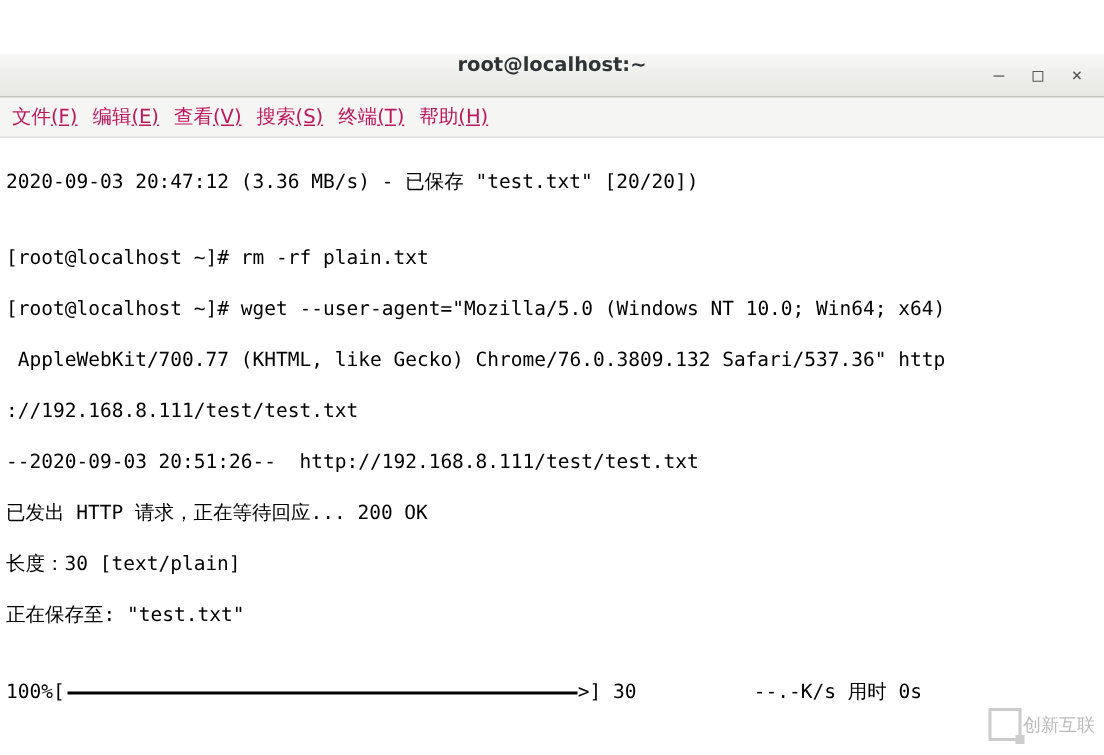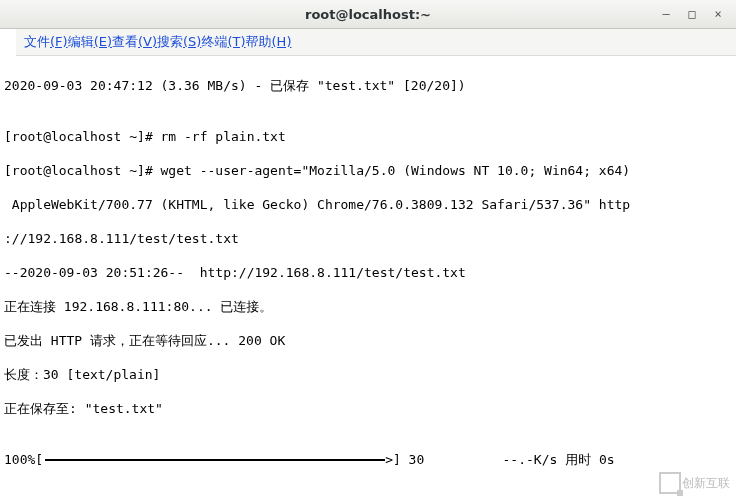--- a/index.html
+++ b/index.html
@@ -10,22 +10,23 @@
     font-family: "DejaVu Sans", "Liberation Sans", sans-serif;
     font-size: 13px;
     color: #000;
     position: relative;
   }
   .titlebar {
     height: 28px;
     background: linear-gradient(#f7f7f5, #e6e6e3);
     border-bottom: 1px solid #c5c5c1;
     display: flex;
-    align-items: center;
+    align-items: flex-start;
     position: relative;
+    margin-top: 36px;
   }
   .titlebar .title {
     flex: 1; text-align: center;
     font-weight: bold;
     color: #2e3436;
     font-size: 13px;
   }
   .titlebar .win-controls {
     position: absolute;
     right: 6px;
@@ -43,26 +44,26 @@
     justify-content: center;
     font-family: monospace;
     font-size: 12px;
     color: #555;
     cursor: pointer;
   }
   .menubar {
     height: 26px;
     display: flex;
     align-items: center;
+    gap: 10px;
     padding: 0 8px;
     background: #f5f5f3;
     border-bottom: 1px solid #ddd;
     font-size: 13px;
-    color: #1d4ed8;
-    margin-left: 16px;
+    color: #be185d;
   }
   .menubar .menu-item { cursor: pointer; }
   .underline { text-decoration: underline; }
   .term {
     font-family: "DejaVu Sans Mono", "Liberation Mono", monospace;
     font-size: 13px;
     line-height: 17px;
     white-space: pre;
     padding: 4px 4px 0 4px;
     background: #ffffff;
@@ -128,21 +129,20 @@
 </div>
 
 <div class="term">
 <div>2020-09-03 20:47:12 (3.36 MB/s) - 已保存 "test.txt" [20/20])</div>
 <div></div>
 <div><span>[root@localhost ~]# </span><span>rm -rf plain.txt</span></div>
 <div><span>[root@localhost ~]# </span><span>wget --user-agent="Mozilla/5.0 (Windows NT 10.0; Win64; x64)</span></div>
 <div> AppleWebKit/700.77 (KHTML, like Gecko) Chrome/76.0.3809.132 Safari/537.36" http</div>
 <div>://192.168.8.111/test/test.txt</div>
 <div>--2020-09-03 20:51:26--  http://192.168.8.111/test/test.txt</div>
-<div>正在连接 192.168.8.111:80... 已连接。</div>
 <div>已发出 HTTP 请求，正在等待回应... 200 OK</div>
 <div>长度：30 [text/plain]</div>
 <div>正在保存至: "test.txt"</div>
 <div></div>
 <div class="progress-line"><span>100%[</span><span class="bar"></span><span>&gt;</span><span>] 30          --.-K/s 用时 0s</span></div>
 <div></div>
 <div>2020-09-03 20:51:26 (4.86 MB/s) - 已保存 "test.txt" [20/20])</div>
 <div></div>
 
 

